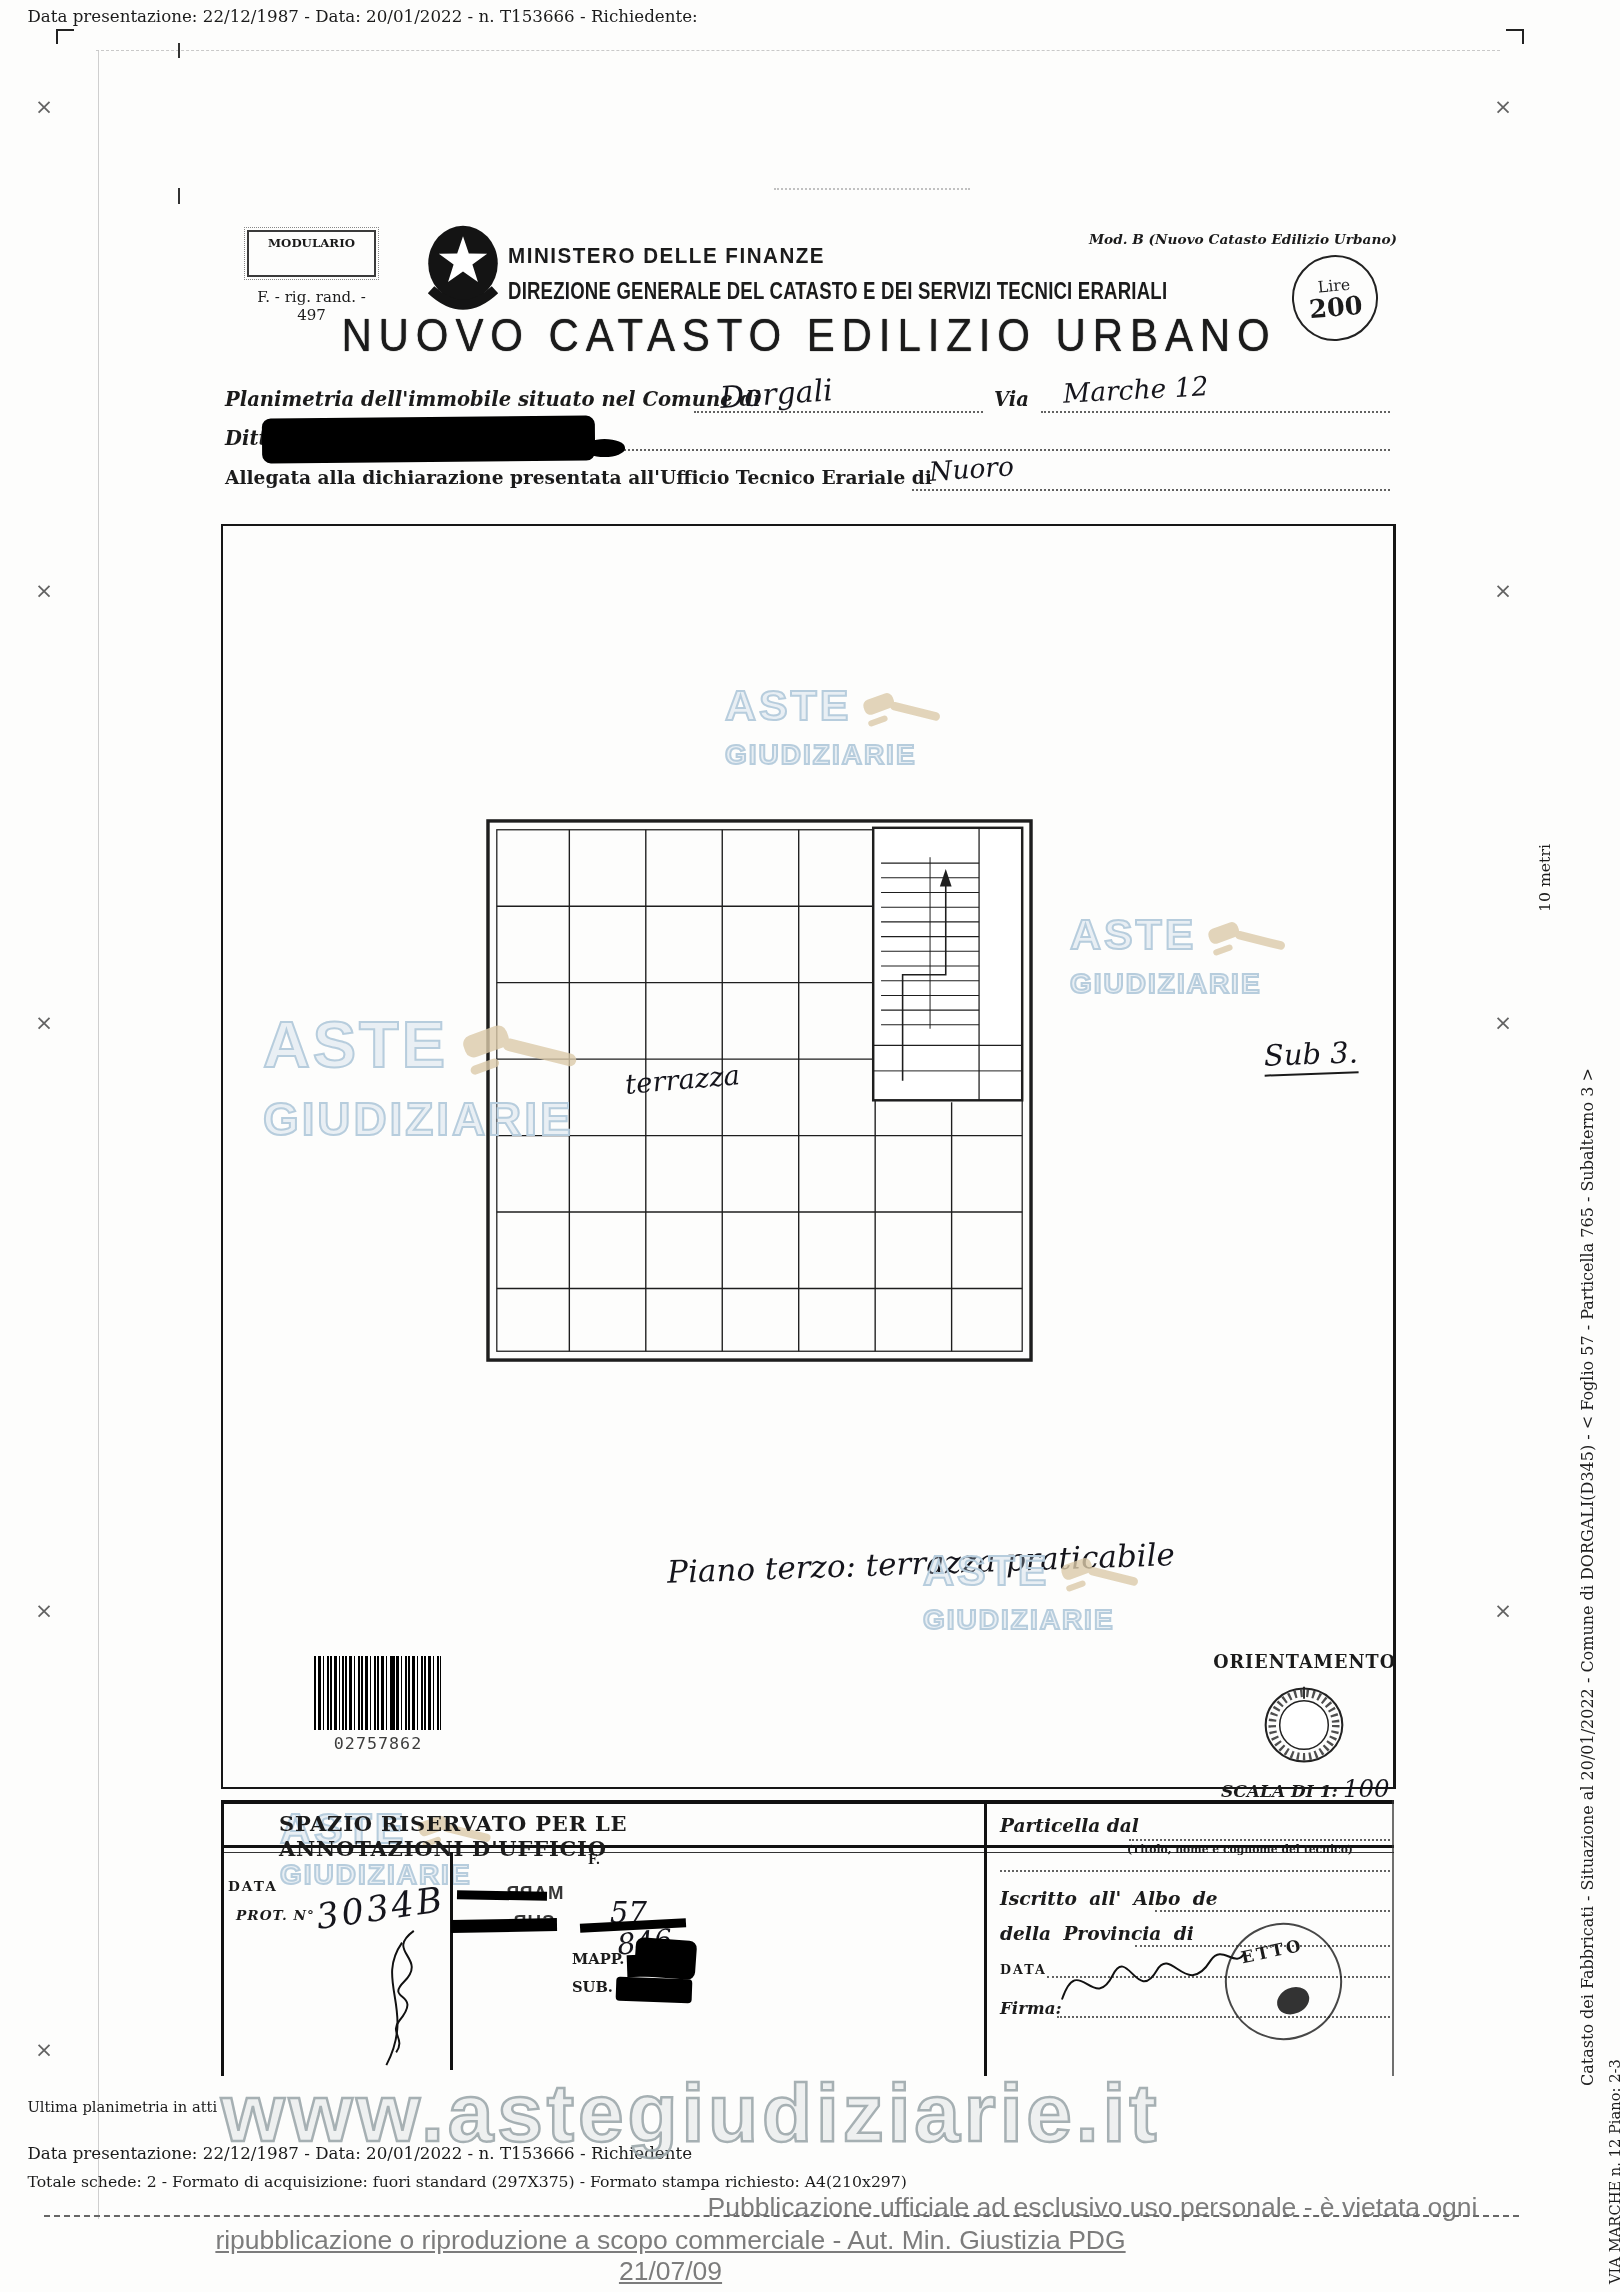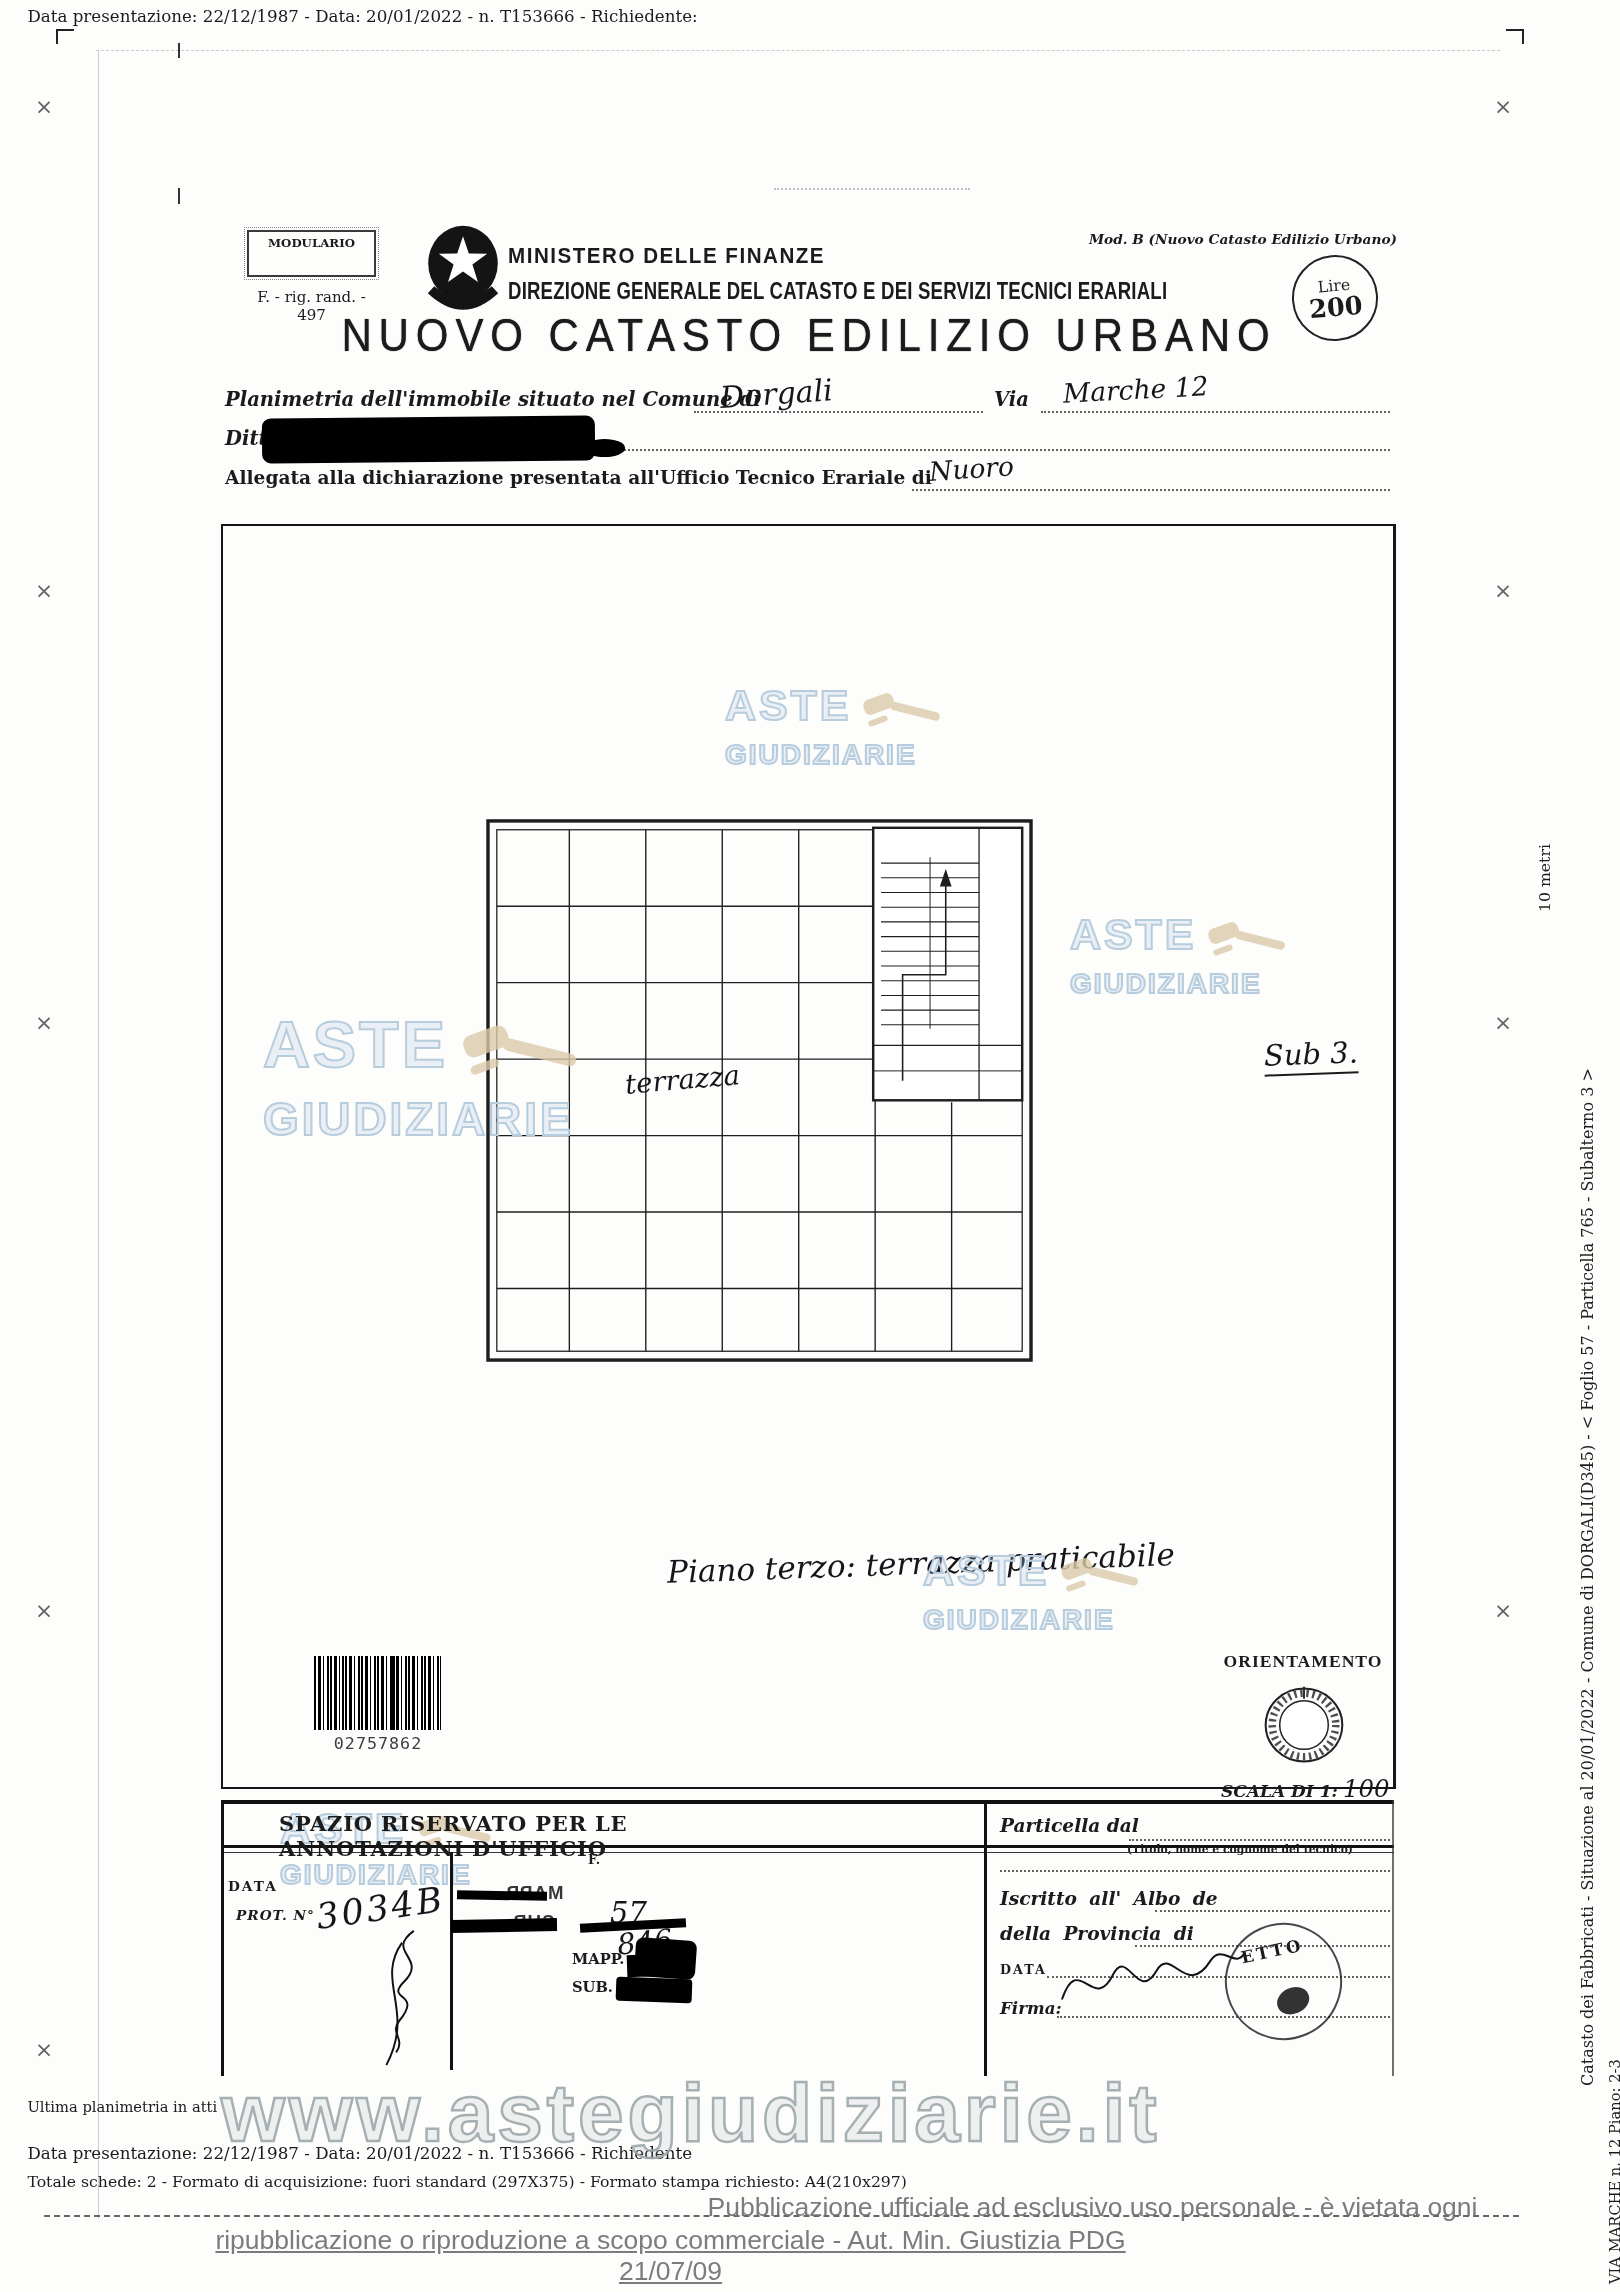--- a/index.html
+++ b/index.html
@@ -201,21 +201,21 @@
             <rect x="42" y="28" width="66" height="11" rx="5.5" transform="rotate(14 75 33)"></rect>
           </g>
         </svg>
       </div>
     <span class="wm-giud">GIUDIZIARIE</span>
   </div>
 
   <div class="abs barcode" style="left:314px;top:1656px;width:127px;height:74px;"></div>
   <div class="abs mono" style="left:319px;top:1733px;width:118px;text-align:center;font-size:16.7px;letter-spacing:1px;opacity:.85;">02757862</div>
 
-  <div class="abs serif" style="left:1210px;top:1651px;width:186px;text-align:center;font-size:17.6px;font-weight:700;letter-spacing:1px;font-family:Liberation Serif, serif;">ORIENTAMENTO</div>
+  <div class="abs serif" style="left:1210px;top:1651px;width:186px;text-align:right;font-size:17.6px;font-weight:700;letter-spacing:1px;">ORIENTAMENTO</div>
   <svg class="abs" style="left:1257px;top:1682px;" width="94" height="86" viewBox="0 0 100 92">
     <ellipse cx="50" cy="46" rx="41" ry="39" stroke="#222" stroke-width="2.2" fill="none"></ellipse>
     <circle cx="50" cy="46" r="34" stroke="#222" stroke-width="8" stroke-dasharray="2.5 4" fill="none" opacity=".8"></circle>
     <circle cx="50" cy="46" r="26" stroke="#222" stroke-width="1.6" fill="#fff"></circle>
     <line x1="50" y1="5" x2="50" y2="18" stroke="#222" stroke-width="2"></line>
   </svg>
   <div class="abs" style="left:1221px;top:1774px;">
     <span class="serif" style="font-size:17px;font-weight:700;font-style:italic;">SCALA DI 1:</span>
     <span class="hand" style="font-size:24.5px;">100</span>
   </div>

